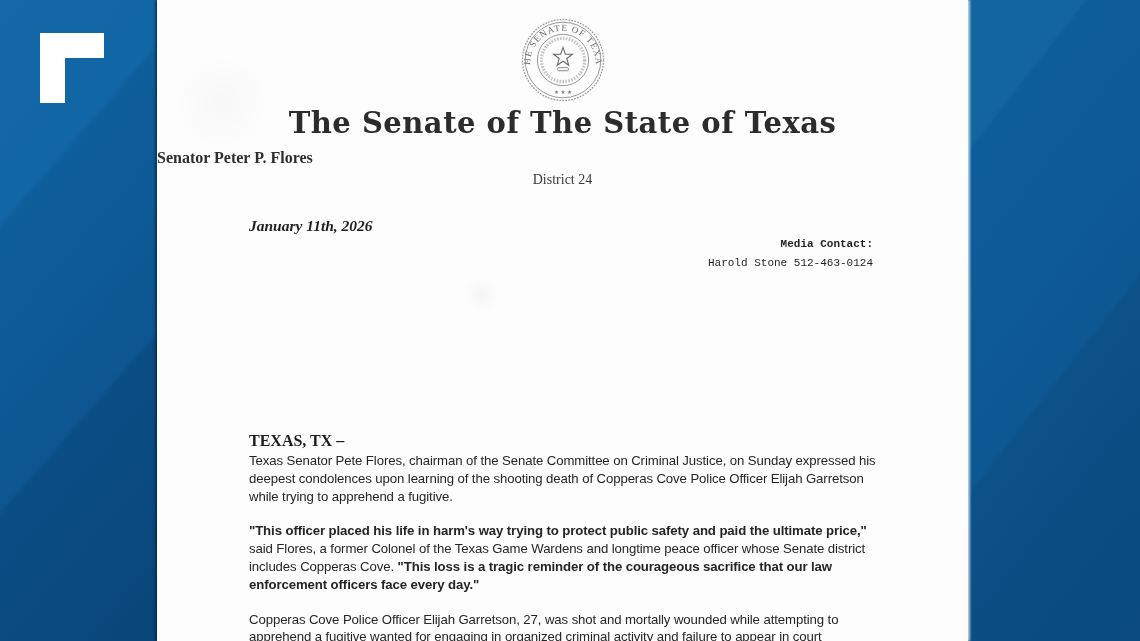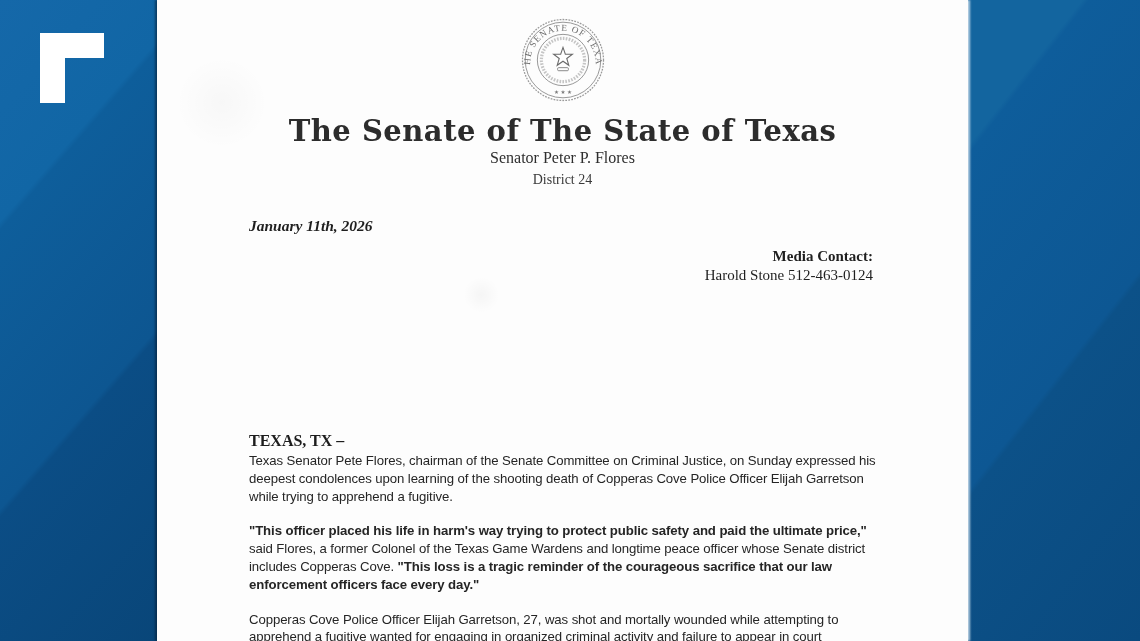--- a/index.html
+++ b/index.html
@@ -15,31 +15,31 @@
   .bracket-tl{position:absolute;left:40px;top:33px;width:64px;height:70px;
     border-top:25px solid #fff;border-left:25px solid #fff;box-sizing:border-box;}
   
   .doc{position:absolute;left:157px;top:0;width:811px;height:641px;
     background-color:#fdfdfd;
     background-image:radial-gradient(circle at 40% 46%,rgba(0,0,0,.03),rgba(0,0,0,0) 3%),
                      radial-gradient(circle at 8% 16%,rgba(0,0,0,.025),rgba(0,0,0,0) 5%);
     box-shadow:-2px 0 2px rgba(5,25,45,.55), 2px 0 2px rgba(200,220,235,.9);
     color:#262626;}
   .seal{position:absolute;left:50%;top:15px;transform:translateX(-50%);width:90px;height:90px;}
-  .org-title{position:absolute;top:114px;left:0;right:0;text-align:center;
+  .org-title{position:absolute;top:106px;left:0;right:0;text-align:center;
     font-family:"DejaVu Serif",serif;font-weight:bold;font-size:29px;
     letter-spacing:.5px;color:#2c2c2c;}
-  .senator{position:absolute;top:149px;left:0;right:0;text-align:center;
-    font-family:"Liberation Serif",serif;font-weight:normal;font-size:16px;color:#2e2e2e;}
+  .senator{position:absolute;top:149px;left:0;right:0;
+    font-family:"Liberation Serif",serif;font-weight:bold;font-size:16px;color:#2e2e2e;}
   .district{position:absolute;top:172px;left:0;right:0;text-align:center;
     font-family:"Liberation Serif",serif;font-size:14px;color:#3a3a3a;}
   .date{position:absolute;top:217px;left:92px;
     font-family:"Liberation Serif",serif;font-weight:bold;font-size:15.5px;color:#1f1f1f;font-style:italic;}
   .media{position:absolute;top:235px;right:95px;text-align:right;
-    font-family:Liberation Serif, serif;font-size:15px;line-height:18.5px;color:#1f1f1f;margin-top:12px;}
+    font-family:Liberation Mono, monospace;font-size:11px;line-height:18.5px;color:#1f1f1f;}
   .media .label{font-weight:bold;}
   .media .email{text-decoration:underline;}
   .headline{position:absolute;top:342px;left:93px;width:640px;
     font-weight:bold;font-size:13.4px;line-height:18px;letter-spacing:-.2px;color:#1b1b1b;}
   .dateline{position:absolute;top:432px;left:92px;
     font-family:"Liberation Serif",serif;font-weight:bold;font-size:16px;color:#1d1d1d;}
   .body-copy{position:absolute;top:452px;left:92px;width:632px;
     font-size:13.2px;line-height:17.8px;letter-spacing:-.1px;color:#252525;}
   .body-copy p{margin:0 0 17px 0;}
   .body-copy .b{font-weight:bold;}

